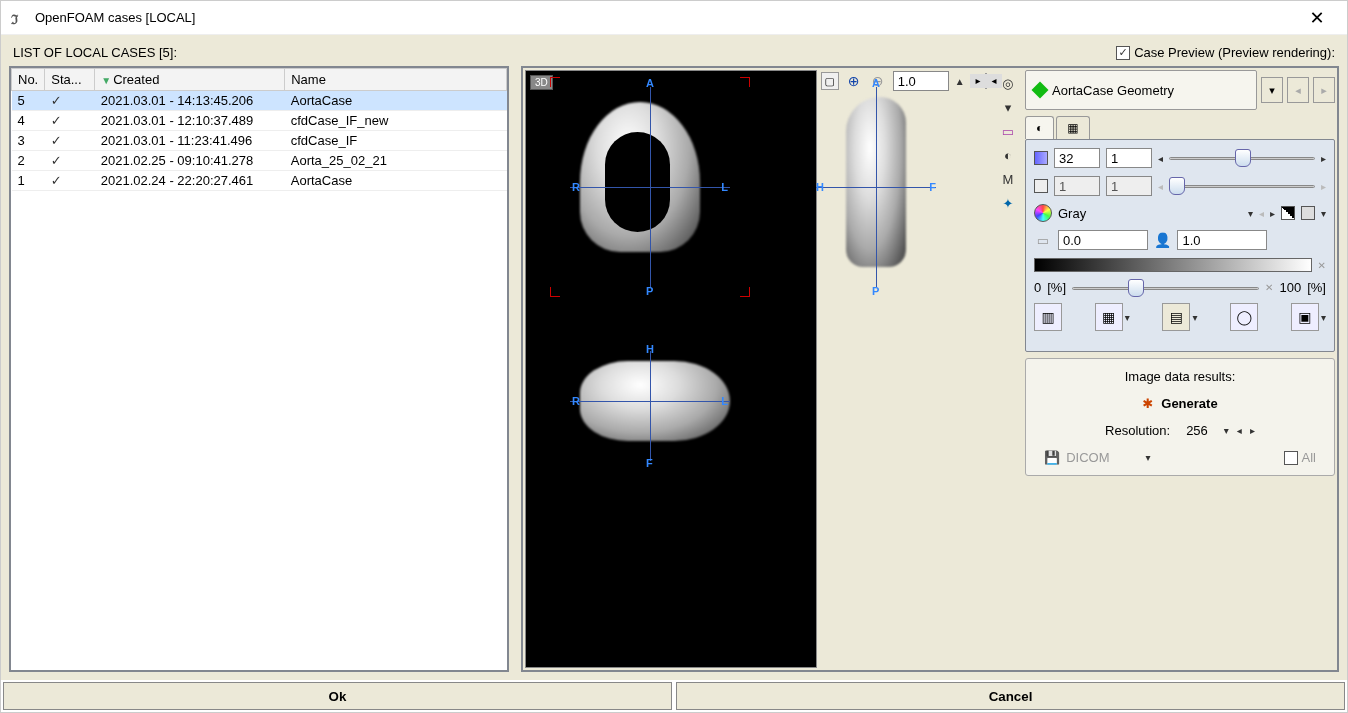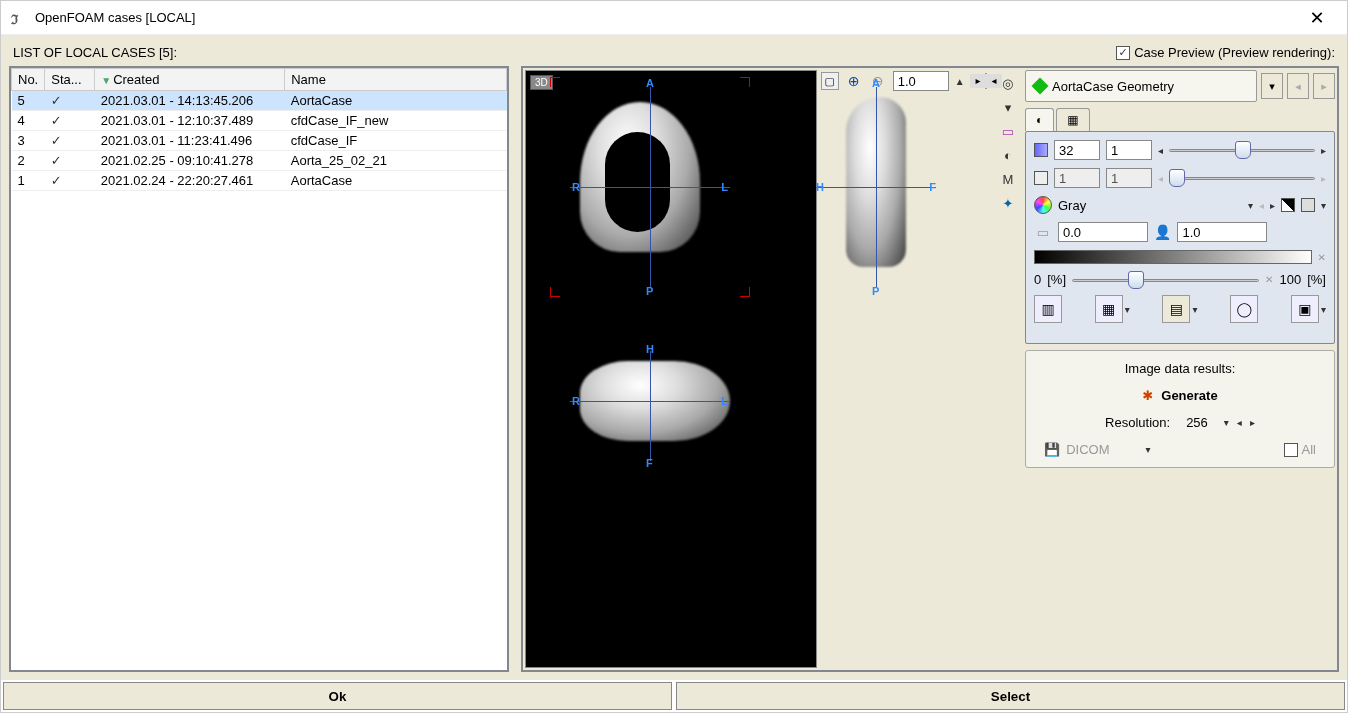--- a/index.html
+++ b/index.html
@@ -34,21 +34,21 @@
   .corner { position: absolute; width: 10px; height: 10px; border: 1px solid #c00; }
   .viewer-bar { height: 22px; display: flex; align-items: center; gap: 6px; background: #ece9d8; padding: 0 4px; }
   .sq-btn { width: 18px; height: 18px; border: 1px solid #999; background: #f0f0f0; display: inline-flex; align-items: center; justify-content: center; font-size: 11px; cursor: pointer; }
   .zoom-in { color: #14a; }
   .scroll-track { flex: 1; height: 16px; border: 1px solid #999; background: #f0f0f0; position: relative; }
   .scroll-track .arrow { position: absolute; top: 0; width: 16px; height: 14px; background: #ddd; text-align: center; font-size: 10px; line-height: 14px; }
   .sidecol { width: 22px; display: flex; flex-direction: column; gap: 6px; align-items: center; padding-top: 4px; }
   .sidecol .ticon { width: 18px; height: 18px; font-size: 13px; display: flex; align-items: center; justify-content: center; color: #333; cursor: pointer; }
   .rightpanel { width: 310px; display: flex; flex-direction: column; gap: 6px; }
   .geom-row { display: flex; gap: 4px; align-items: center; }
-  .geom-box { flex: 1; border: 1px solid #999; background: #f6f5ee; height: 32px; display: flex; align-items: center; gap: 6px; padding: 0 8px; border-radius: 2px;}
+  .geom-box { flex: 1; border: 1px solid #999; background: #f6f5ee; height: 40px; display: flex; align-items: center; gap: 6px; padding: 0 8px; border-radius: 2px;}
   .hex { width: 12px; height: 12px; background: #1b1; transform: rotate(45deg); }
   .mini-btn { width: 22px; height: 26px; border: 1px solid #999; background: #ece9d8; display: inline-flex; align-items: center; justify-content: center; font-size: 11px; cursor: pointer; }
   .mini-btn.disabled { color: #aaa; cursor: default; }
   .tabs { display: flex; }
   .tab { border: 1px solid #999; border-bottom: none; background: #f6f5ee; padding: 4px 10px; font-size: 12px; margin-right: 2px; border-radius: 3px 3px 0 0; }
   .tabpanel { border: 1px solid #828790; background: #dfe6ef; padding: 8px 8px 12px 8px; border-radius: 2px; }
   .row { display: flex; align-items: center; gap: 6px; margin-bottom: 8px; }
   .num-input { width: 46px; height: 20px; border: 1px solid #888; background: #fff; padding: 0 4px; font-size: 13px; }
   .num-input.disabled { background: #eee; }
   .slider { flex: 1; height: 14px; position: relative; }
@@ -318,15 +318,15 @@
               </div>
             </div>
           </div>
         </div>
       </div>
     </div>
   </div>
 
   <div class="footer">
     <button class="big-btn">Ok</button>
-    <button class="big-btn">Select</button>
+    <button class="big-btn">Cancel</button>
   </div>
 </div>
 
 </body></html>

